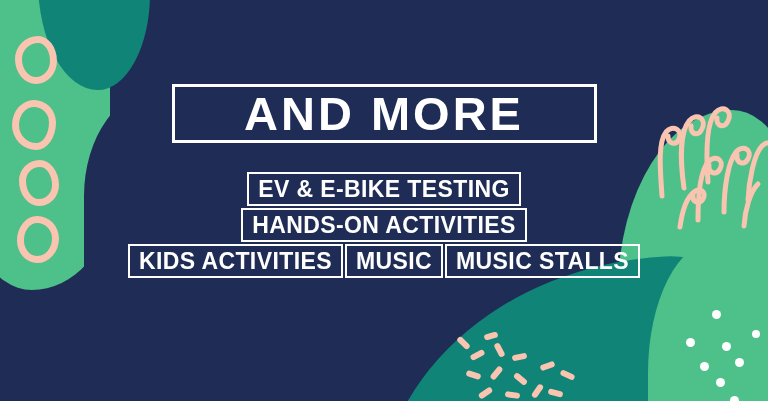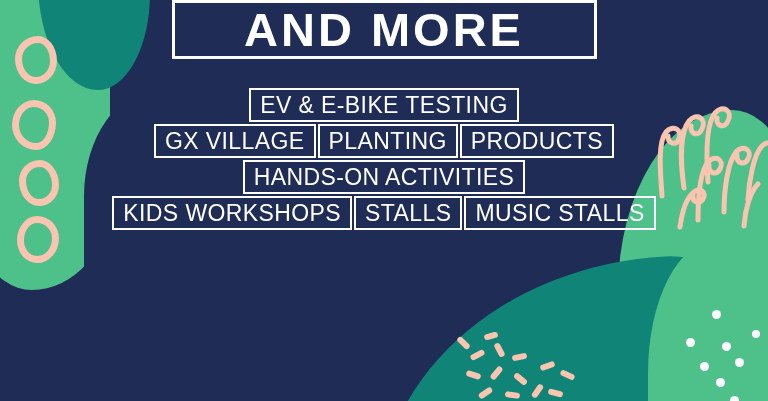--- a/index.html
+++ b/index.html
@@ -95,20 +95,21 @@
   
   .content {
     position: absolute;
     inset: 0;
     display: flex;
     flex-direction: column;
     align-items: center;
   }
 
   .title-box {
+    margin-top: 84px;
     width: 425px;
     height: 59px;
     box-sizing: border-box;
     border: 3px solid #ffffff;
     display: flex;
     align-items: center;
     justify-content: center;
   }
   .title-text {
     color: #ffffff;
@@ -134,21 +135,21 @@
   .tag {
     box-sizing: border-box;
     border: 2px solid #ffffff;
     height: 34px;
     padding: 14px 9px;
     display: flex;
     align-items: center;
     justify-content: center;
     color: #ffffff;
     font-size: 23px;
-    font-weight: normal;
+    font-weight: bold;
     letter-spacing: 0.4px;
     line-height: 1;
     white-space: nowrap;
   }
 </style>
 </head>
 <body>
 
 <div id="poster">
 
@@ -208,31 +209,26 @@
     <div class="title-box">
       <div class="title-text">AND MORE</div>
     </div>
 
     <div class="tag-rows">
 
       <div class="tag-row">
         <div class="tag">EV &amp; E-BIKE TESTING</div>
       </div>
 
-      <div class="tag-row">
-        <div class="tag">GX VILLAGE</div>
-        <div class="tag">PLANTING</div>
-        <div class="tag">PRODUCTS</div>
-      </div>
 
       <div class="tag-row">
         <div class="tag">HANDS-ON ACTIVITIES</div>
       </div>
 
       <div class="tag-row">
-        <div class="tag">KIDS WORKSHOPS</div>
-        <div class="tag">STALLS</div>
+        <div class="tag">KIDS ACTIVITIES</div>
+        <div class="tag">MUSIC</div>
         <div class="tag">MUSIC STALLS</div>
       </div>
 
     </div>
   </div>
 </div>
 
 </body></html>

